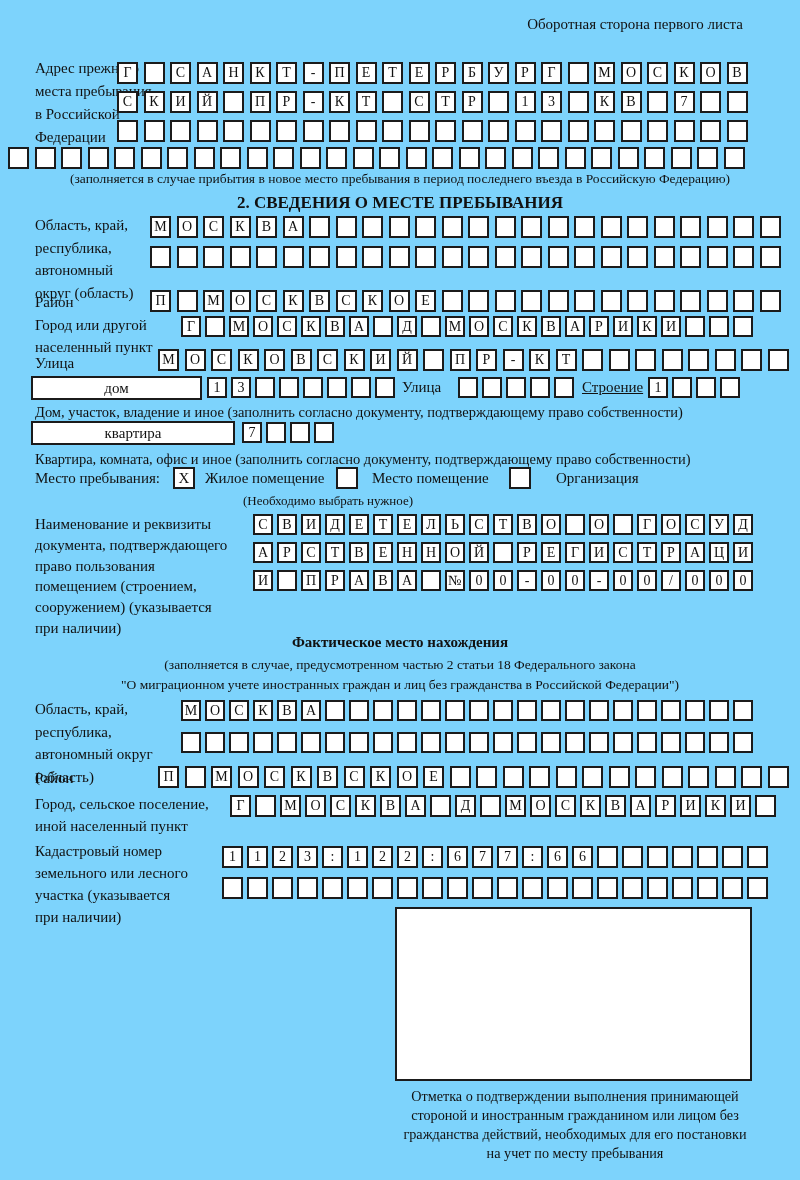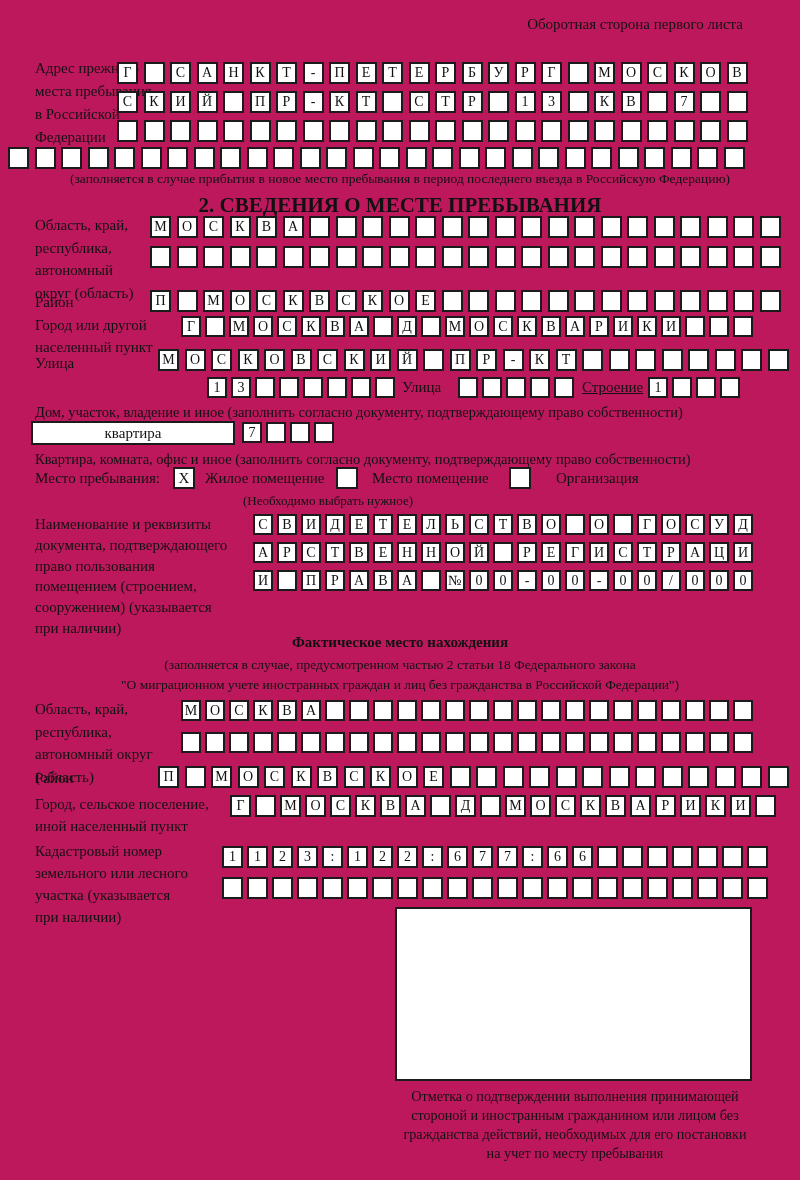--- a/index.html
+++ b/index.html
@@ -1,26 +1,26 @@
 <!DOCTYPE html>
 <html><head>
 <meta charset="utf-8">
 <style>
   html,body{margin:0;padding:0;background:#ffffff;}
   #form{
     position:relative;
     width:800px;height:1180px;
-    background:#be185d;
+    background:#7dd3fc;
     color:#111;
     font-family:"Liberation Serif","DejaVu Serif",serif;
     overflow:hidden;
   }
   .abs{position:absolute;}
   .lbl{font-size:15px;line-height:23px;white-space:pre-line;}
-  .title{width:800px;text-align:center;font-weight:bold;font-size:21px;}
+  .title{width:800px;text-align:center;font-weight:bold;font-size:17px;}
   .note{font-size:13.5px;}
   .center{width:800px;text-align:center;}
   .cellrow{display:flex;gap:5.5px;}
   .cellrow.g40{gap:4px;}
   .cell{
     box-sizing:border-box;flex:none;
     width:21px;height:22px;
     border:2px solid #1b1b1b;
     display:flex;align-items:center;justify-content:center;
     font-size:14px;line-height:1;background:#fff;
@@ -300,20 +300,21 @@
       <span class="cell"></span>
       <span class="cell"></span>
       <span class="cell"></span>
       <span class="cell"></span>
       <span class="cell"></span>
       <span class="cell"></span>
       <span class="cell"></span>
       <span class="cell"></span>
     </div>
 
+  <div class="abs widebox" style="left:31px;top:376px;width:171px;">дом</div>
   <div class="abs cellrow g40 row-s" style="left:207px;top:377px;">
       <span class="cell">1</span>
       <span class="cell">3</span>
       <span class="cell"></span>
       <span class="cell"></span>
       <span class="cell"></span>
       <span class="cell"></span>
       <span class="cell"></span>
       <span class="cell"></span>
     </div>

